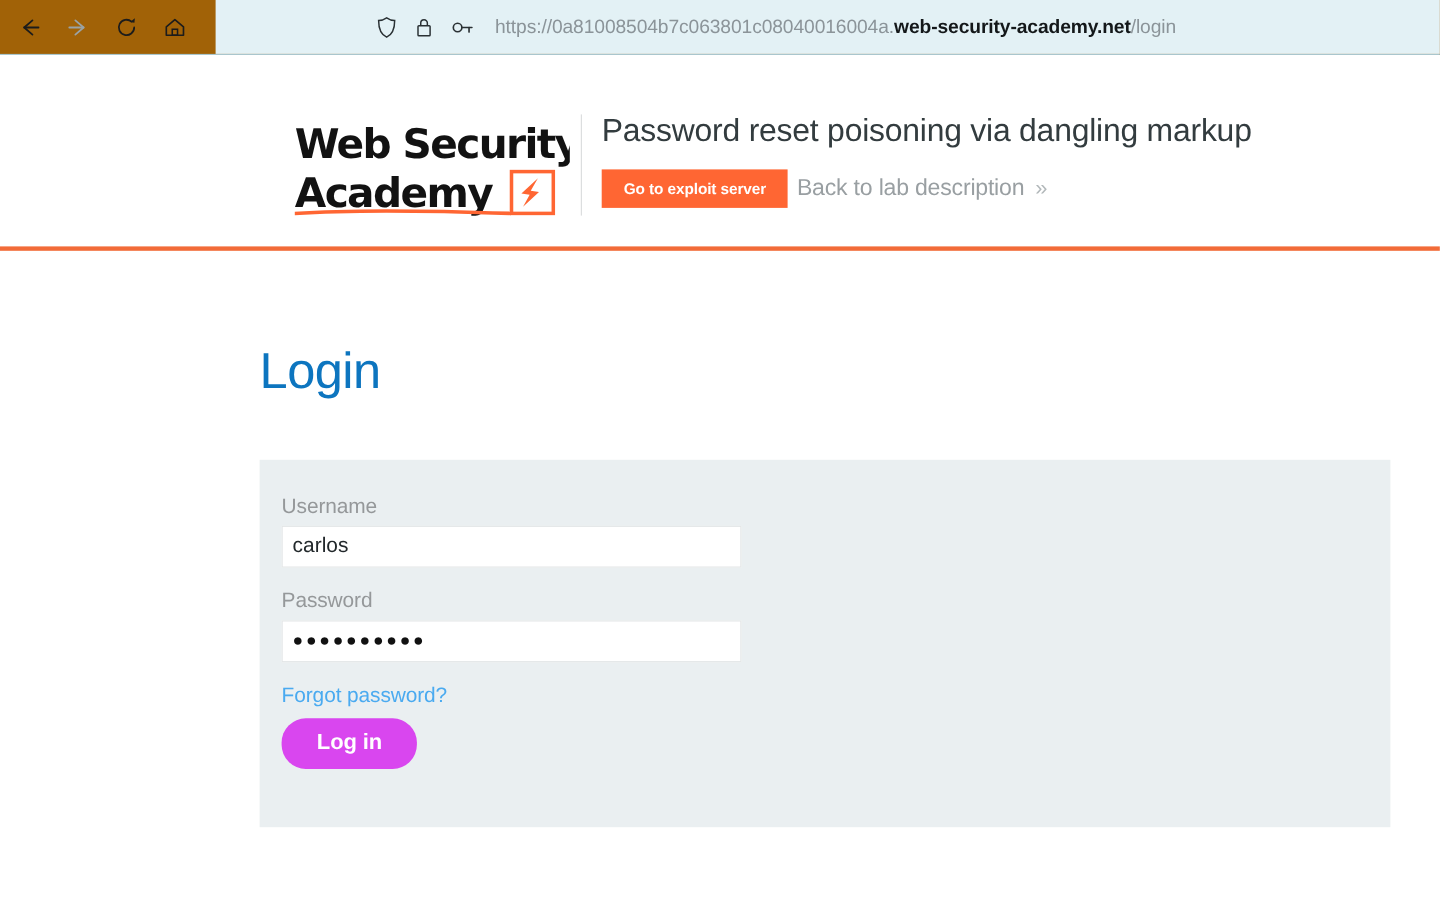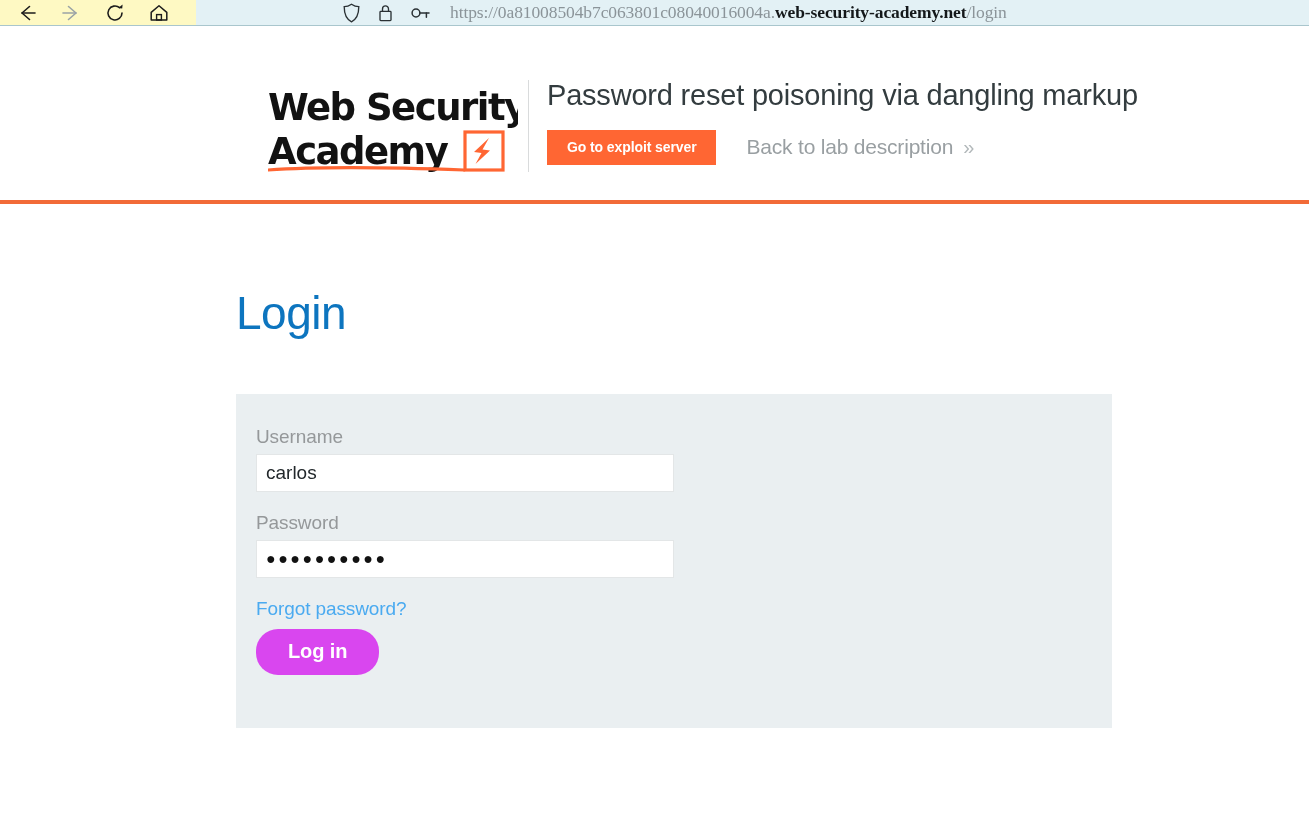--- a/index.html
+++ b/index.html
@@ -11,27 +11,26 @@
     width: 1309px;
     height: 833px;
     overflow: hidden;
     font-family: "Liberation Sans", sans-serif;
     -webkit-font-smoothing: antialiased;
   }
 
   
   .browser-bar {
     position: relative;
-    height: 26px;
-    background: #fef9c3;
+    height: 50px;
+    background: #a16207;
     border-bottom: 1px solid #a9c6cd;
     display: flex;
     align-items: center;
     box-sizing: border-box;
-    font-family: Liberation Serif, serif;
   }
   .nav-buttons {
     display: flex;
     align-items: center;
     padding-left: 10px;
     gap: 10px;
   }
   .nav-btn {
     width: 34px;
     height: 30px;
@@ -118,21 +117,21 @@
     color: #ffffff;
     border: none;
     font-family: "Liberation Sans", sans-serif;
     font-size: 14px;
     font-weight: bold;
     padding: 9px 20px 10px 20px;
     cursor: pointer;
     letter-spacing: -0.1px;
   }
   .lab-desc-link {
-    margin-left: 30px;
+    margin-left: 8px;
     font-size: 21px;
     color: #999fa2;
     text-decoration: none;
     display: flex;
     align-items: center;
     gap: 10px;
     letter-spacing: -0.2px;
   }
   .chev { font-size: 20px; color: #b2b8ba; }
   .orange-rule {
@@ -152,21 +151,21 @@
     font-size: 46px;
     color: #0d75bf;
     font-weight: normal;
     margin: 0;
     padding-top: 86px;
     line-height: 1;
     letter-spacing: -0.5px;
   }
   .login-panel {
     margin-top: 58px;
-    width: 876px;
+    width: 1028px;
     background: #eaeff1;
     display: flex;
     align-items: flex-start;
     box-sizing: border-box;
     padding: 32px 0 0 20px;
     min-height: 334px;
   }
   .login-form {
     width: 418px;
     flex: 0 0 418px;

